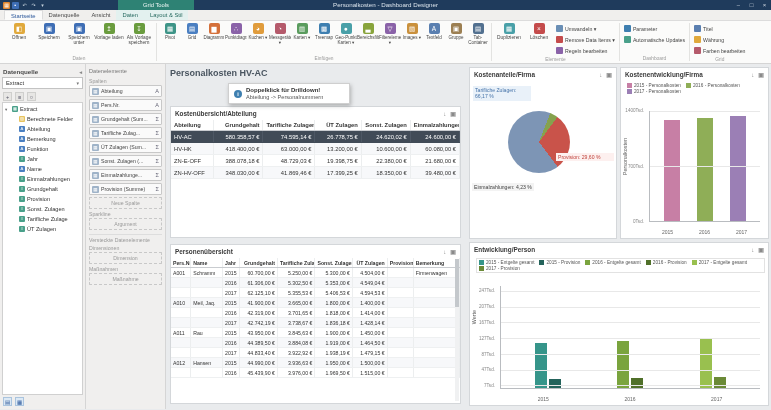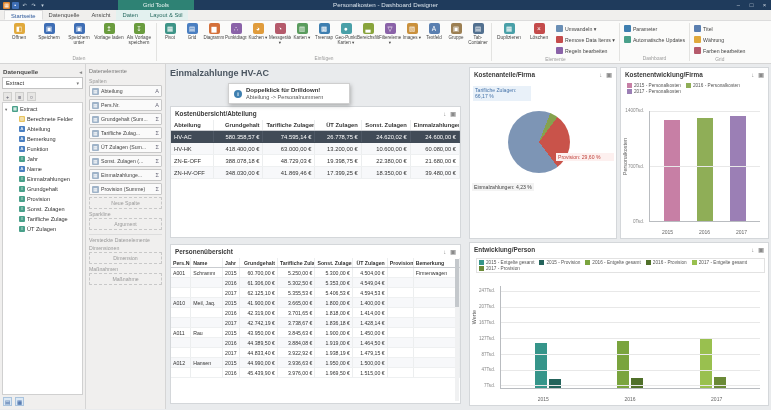--- a/index.html
+++ b/index.html
@@ -469,21 +469,21 @@
             <span class="chiplabel">Dimension</span>
           </div>
           <div class="di-label">Maßnahmen</div>
           <div class="chip ph">
             <span class="chiplabel">Maßnahme</span>
           </div>
         </div>
     </div>
 
     <div class="main">
-      <div class="main-title">Einmalzahlunge HV-AC</div>
+      <div class="main-title">Personalkosten HV-AC</div>
 
       <div class="tooltip">
         <span class="info-icon">i</span>
         <span>
           <span class="tt1" style="display:block">Doppelklick für Drilldown!</span>
           <span class="tt2" style="display:block">Abteilung -&gt; Personalnummern</span>
         </span>
       </div>
 
       <div class="panel grid1">

